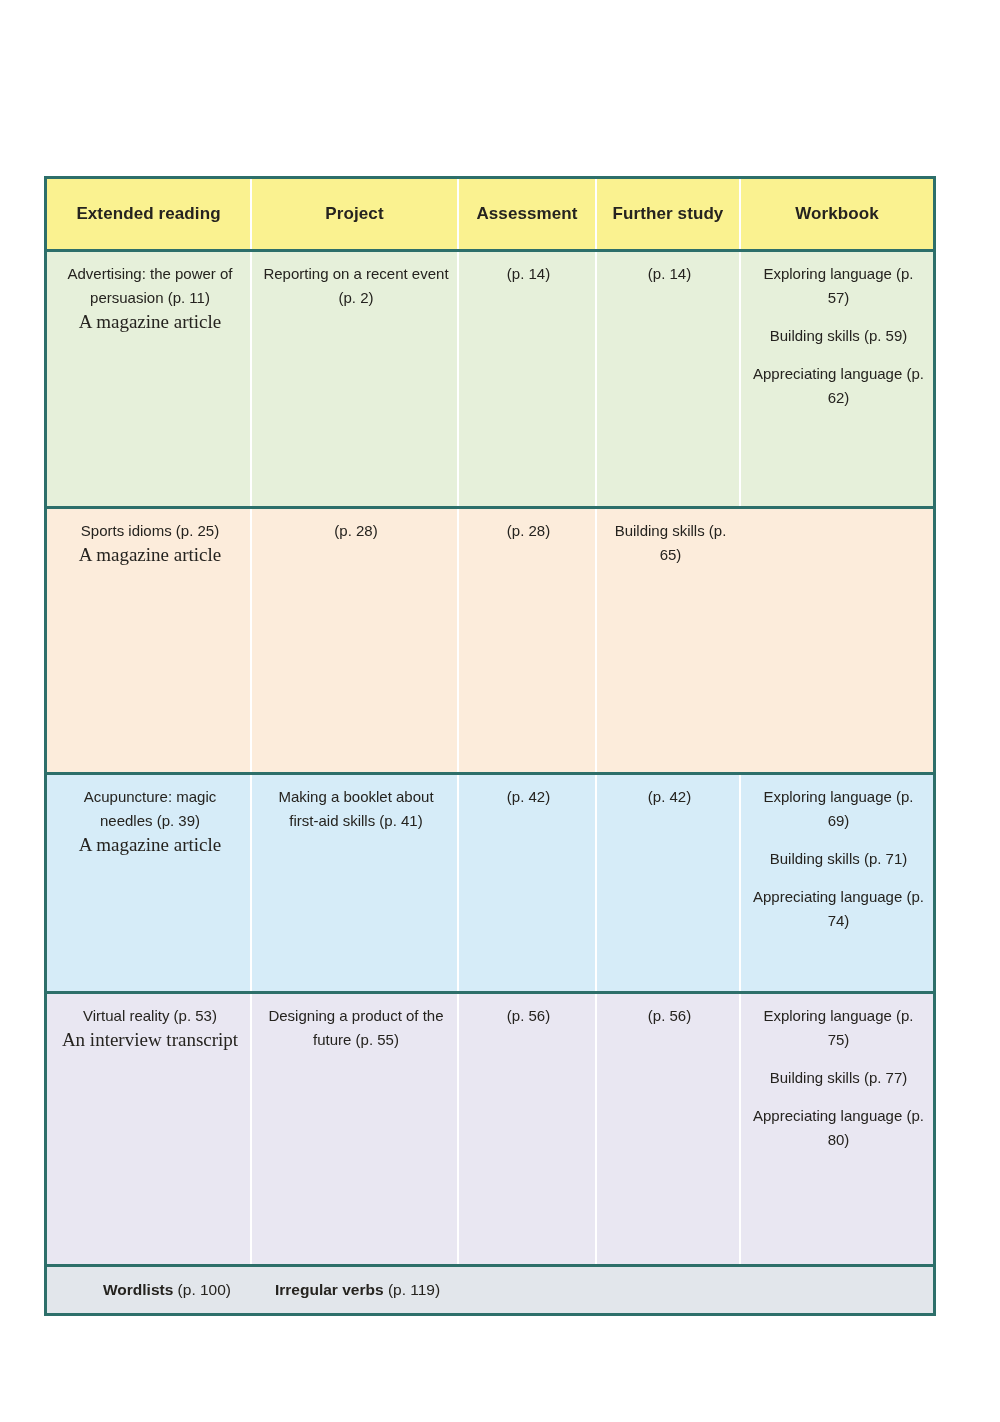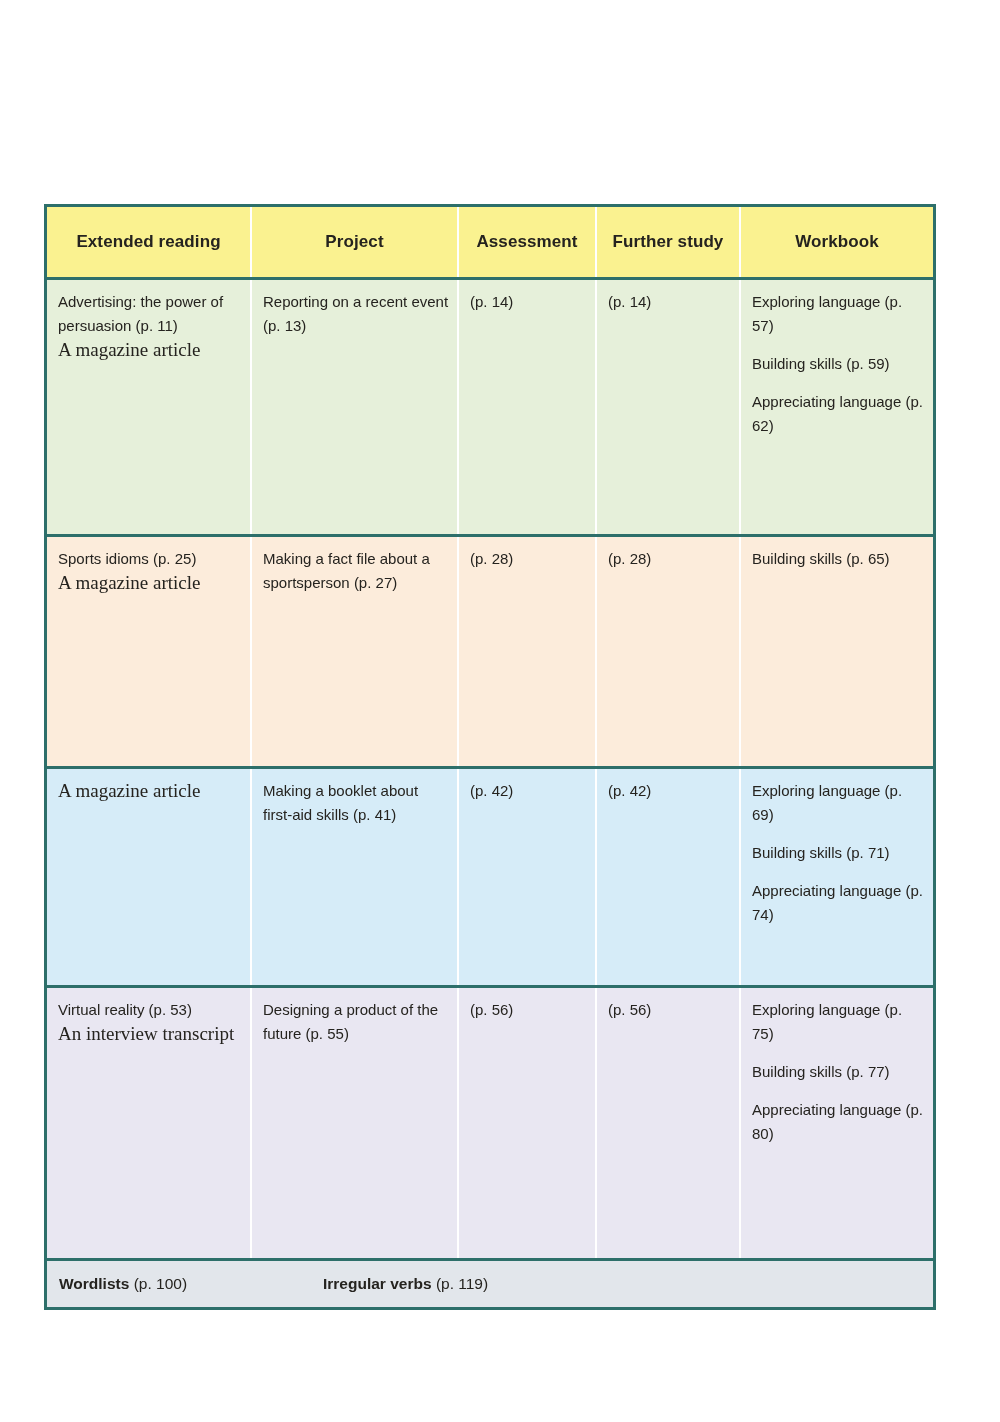--- a/index.html
+++ b/index.html
@@ -5,24 +5,25 @@
   html, body { margin: 0; padding: 0; }
   body {
     width: 1000px; height: 1422px;
     background: #ffffff;
     font-family: "Liberation Sans", sans-serif;
     color: #25231f;
   }
   .sheet { position: relative; width: 1000px; height: 1422px; }
 
   .tbl {
-    position: absolute; left: 44px; top: 204px;
+    position: absolute; left: 44px; top: 176px;
     width: 892px;
     border: 3px solid #2d6f6a;
     box-sizing: border-box;
+    text-align: center;
   }
 
   .row {
     display: grid;
     grid-template-columns: 205px 207px 138px 144px 192px;
     box-sizing: border-box;
   }
   .row + .row, .tfoot { border-top: 3px solid #2d6f6a; }
 
   .cell {
@@ -38,21 +39,21 @@
   
   .thead { height: 70px; }
   .thead .cell {
     display: flex; align-items: center; justify-content: center;
     font-size: 17px; font-weight: 700; letter-spacing: 0.1px;
     padding: 0 4px;
   }
 
   
   .r0 { height: 257px; }
-  .r1 { height: 232px; }
+  .r1 { height: 266px; }
   .r2 { height: 219px; }
   .r3 { height: 273px; }
 
   .cell p { margin: 0 0 14px 0; }
   .cell p:last-child { margin-bottom: 0; }
   .title { margin-bottom: 0 !important; }
   .genre {
     font-family: "Liberation Serif", serif;
     font-size: 19px;
     margin: 0 !important;
@@ -88,56 +89,54 @@
       <div class="cell">Further study</div>
       <div class="cell">Workbook</div>
     </div>
 
     <div class="row r0" style="background: rgb(230, 240, 218);">
       <div class="cell">
         <p class="title">Advertising: the power of persuasion (p. 11)</p>
         <p class="genre">A magazine article</p>
       </div>
       <div class="cell">
-        <p>Reporting on a recent event (p. 13)</p>
+        <p>Reporting on a recent event (p. 2)</p>
       </div>
       <div class="cell">
         <p>(p. 14)</p>
       </div>
       <div class="cell">
         <p>(p. 14)</p>
       </div>
       <div class="cell">
         <p>Exploring language (p. 57)</p>
         <p>Building skills (p. 59)</p>
         <p>Appreciating language (p. 62)</p>
       </div>
     </div>
 
     <div class="row r1" style="background: rgb(252, 236, 219);">
       <div class="cell">
         <p class="title">Sports idioms (p. 25)</p>
         <p class="genre">A magazine article</p>
       </div>
       <div class="cell">
-        <p>Making a fact file about a sportsperson (p. 27)</p>
-      </div>
-      <div class="cell">
         <p>(p. 28)</p>
       </div>
       <div class="cell">
         <p>(p. 28)</p>
       </div>
       <div class="cell">
         <p>Building skills (p. 65)</p>
       </div>
     </div>
 
     <div class="row r2" style="background: rgb(214, 236, 248);">
       <div class="cell">
+        <p class="title">Acupuncture: magic needles (p. 39)</p>
         <p class="genre">A magazine article</p>
       </div>
       <div class="cell">
         <p>Making a booklet about first-aid skills (p. 41)</p>
       </div>
       <div class="cell">
         <p>(p. 42)</p>
       </div>
       <div class="cell">
         <p>(p. 42)</p>
@@ -163,19 +162,19 @@
       <div class="cell">
         <p>(p. 56)</p>
       </div>
       <div class="cell">
         <p>Exploring language (p. 75)</p>
         <p>Building skills (p. 77)</p>
         <p>Appreciating language (p. 80)</p>
       </div>
     </div>
 
-    <div class="tfoot" style="background: rgb(226, 230, 235); gap: 48px;">
+    <div class="tfoot" style="background: rgb(226, 230, 235);">
       <span class="footer-item"><span class="footer-label">Wordlists</span> <span>(p. 100)</span></span>
       <span class="footer-item"><span class="footer-label">Irregular verbs</span> <span>(p. 119)</span></span>
     </div>
 
   </div>
 </div>
 
 </body></html>

